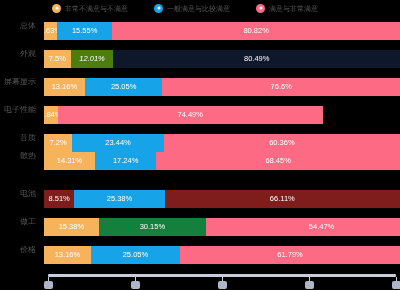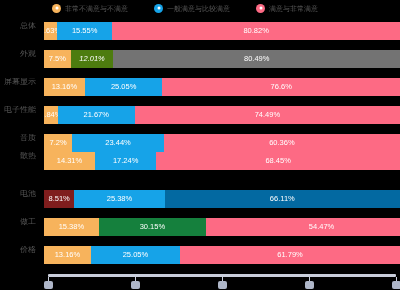--- a/index.html
+++ b/index.html
@@ -114,21 +114,21 @@
     </div>
     <div class="row" style="top: 30px;">
       <div class="cat-label">外观</div>
       <div class="bar-track">
         <div class="seg seg-orange" style="background: rgb(247, 179, 92); width: 7.5%;">
           <span class="seg-label">7.5%</span>
         </div>
         <div class="seg seg-blue" style="background: #4d7c0f; width: 12.01%; font-style: italic;">
           <span class="seg-label">12.01%</span>
         </div>
-        <div class="seg seg-pink" style="background: #737373; width: 80.49%;">
+        <div class="seg seg-pink" style="background: #0f172a; width: 80.49%;">
           <span class="seg-label">80.49%</span>
         </div>
       </div>
     </div>
     <div class="row" style="top: 58px;">
       <div class="cat-label">屏幕显示</div>
       <div class="bar-track">
         <div class="seg seg-orange" style="background: rgb(247, 179, 92); width: 11.4624%;">
           <span class="seg-label">13.16%</span>
         </div>
@@ -139,23 +139,20 @@
           <span class="seg-label">76.6%</span>
         </div>
       </div>
     </div>
     <div class="row" style="top: 86px;">
       <div class="cat-label">电子性能</div>
       <div class="bar-track">
         <div class="seg seg-orange" style="background: rgb(247, 179, 92); width: 3.84%;">
           <span class="seg-label">3.84%</span>
         </div>
-        <div class="seg seg-blue" style="background: rgb(22, 163, 232); width: 21.67%;">
-          <span class="seg-label">21.67%</span>
-        </div>
         <div class="seg seg-pink" style="background: rgb(253, 106, 132); width: 74.49%;">
           <span class="seg-label">74.49%</span>
         </div>
       </div>
     </div>
     <div class="row" style="top: 114px; border-radius: 8px;">
       <div class="cat-label">音质</div>
       <div class="bar-track">
         <div class="seg seg-orange" style="background: rgb(247, 179, 92); width: 7.91209%;">
           <span class="seg-label">7.2%</span>
@@ -184,21 +181,21 @@
     </div>
     <div class="row" style="top: 170px;">
       <div class="cat-label">电池</div>
       <div class="bar-track">
         <div class="seg seg-orange" style="background: #7f1d1d; width: 8.51%;">
           <span class="seg-label">8.51%</span>
         </div>
         <div class="seg seg-blue" style="background: rgb(22, 163, 232); width: 25.38%;">
           <span class="seg-label">25.38%</span>
         </div>
-        <div class="seg seg-pink" style="background: #0369a1; width: 66.11%;">
+        <div class="seg seg-pink" style="background: #7f1d1d; width: 66.11%;">
           <span class="seg-label">66.11%</span>
         </div>
       </div>
     </div>
     <div class="row" style="top: 198px;">
       <div class="cat-label">做工</div>
       <div class="bar-track">
         <div class="seg seg-orange" style="background: rgb(247, 179, 92); width: 15.38%;">
           <span class="seg-label">15.38%</span>
         </div>

